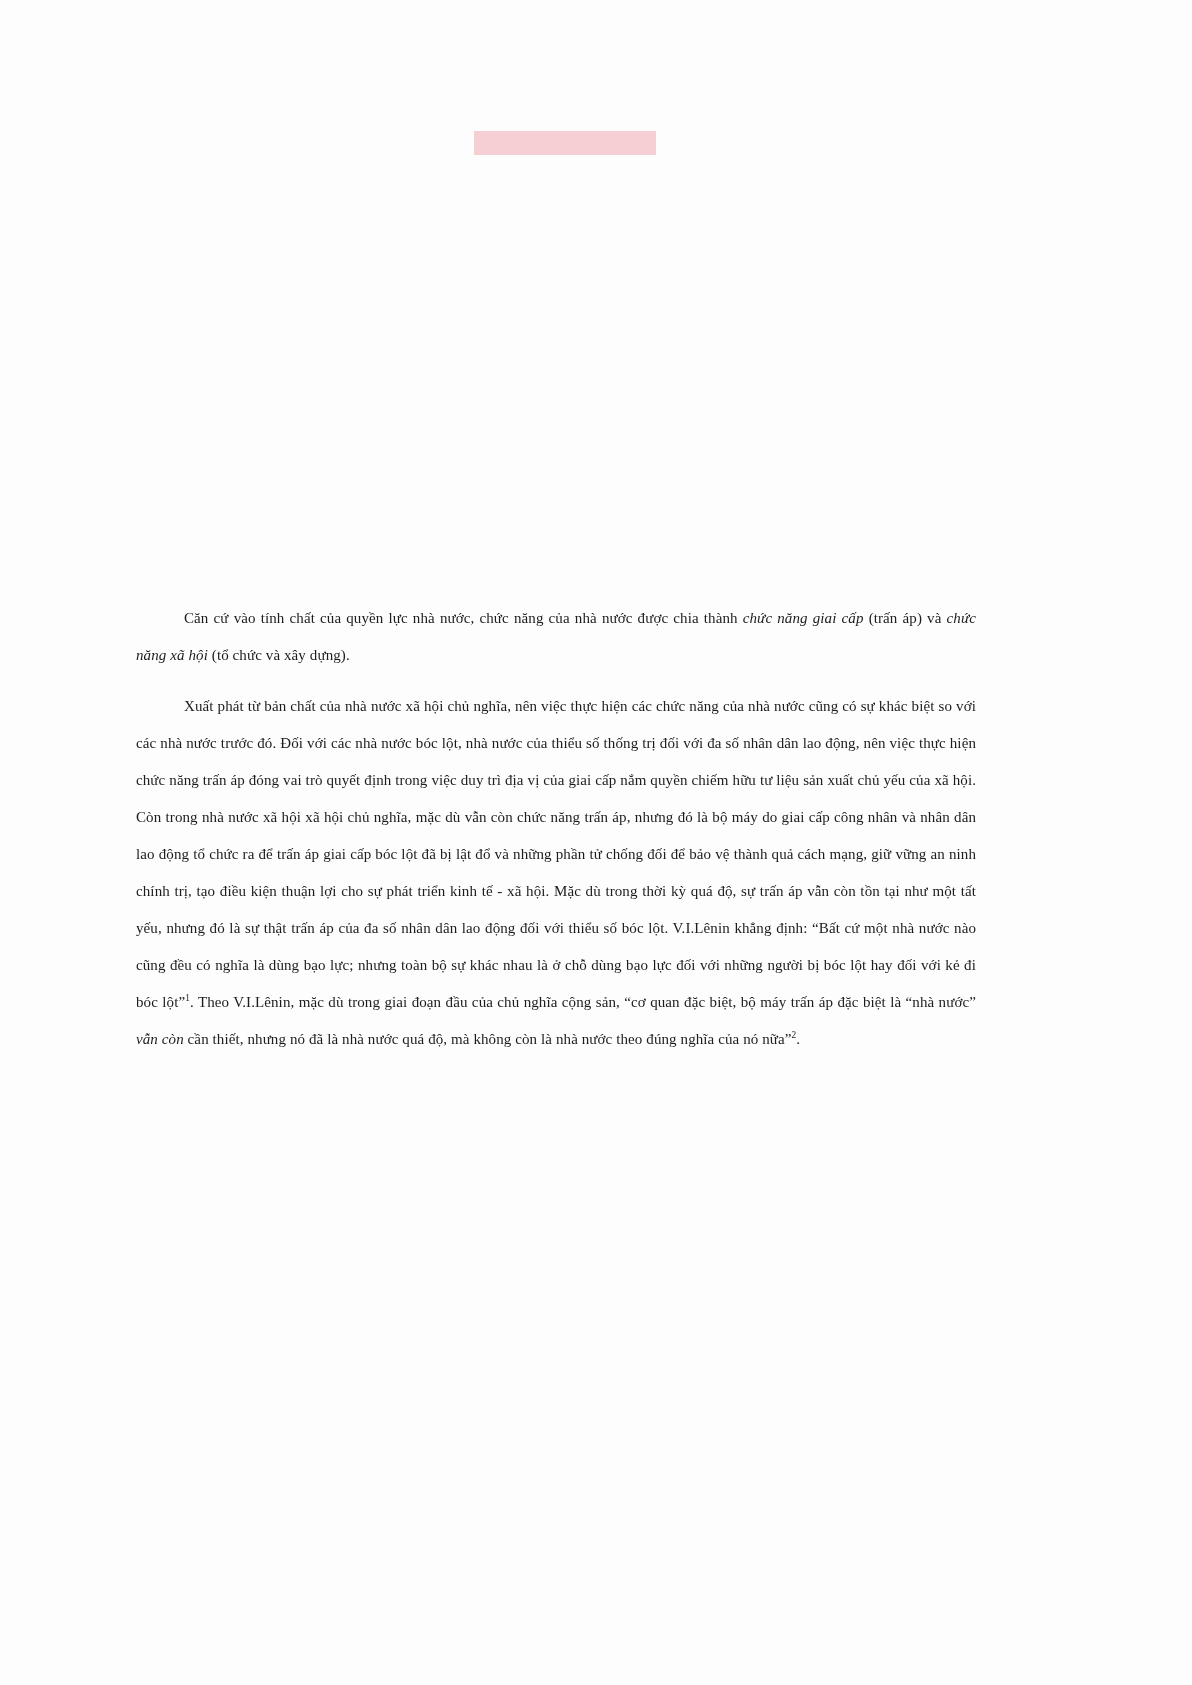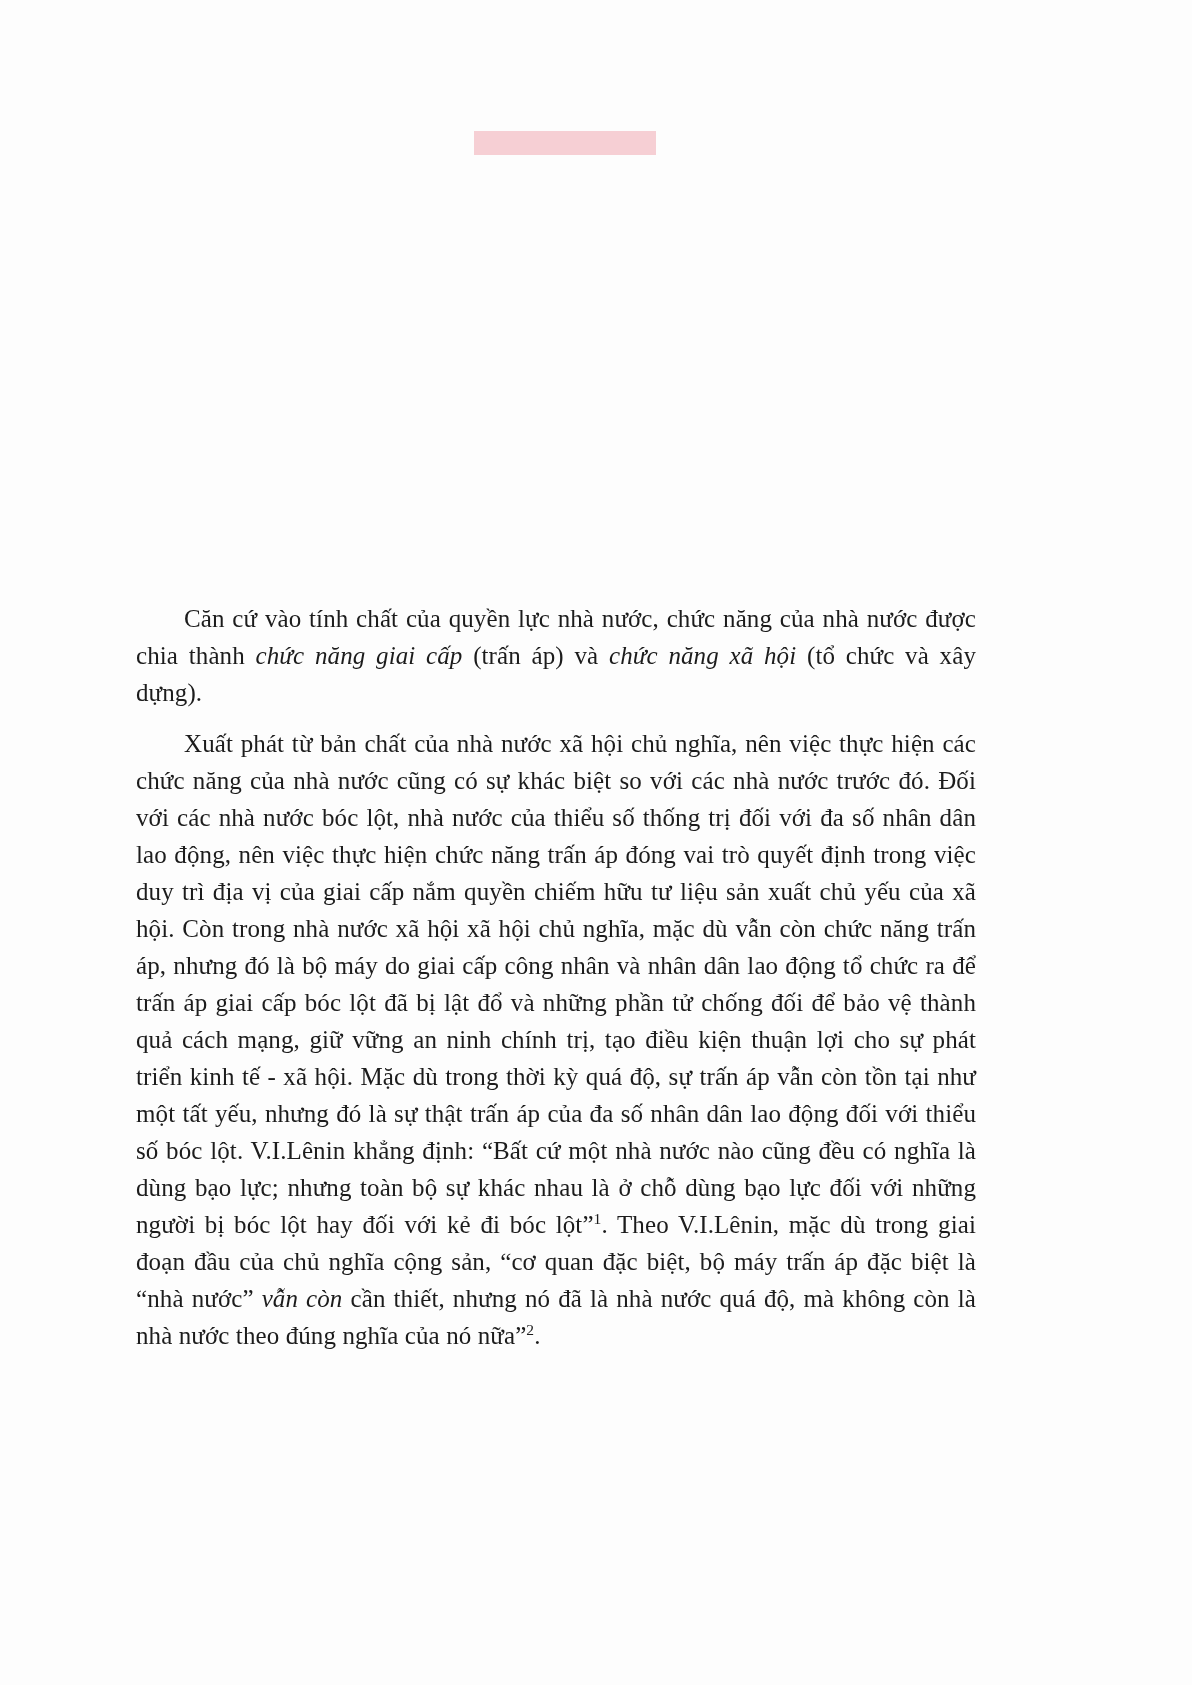--- a/index.html
+++ b/index.html
@@ -39,21 +39,21 @@
     position: absolute;
     left: 136px;
     top: 600px;
     width: 840px;
   }
 
   .para {
     margin: 0 0 8px 0;
     text-align: justify;
     text-justify: inter-word;
-    font-size: 25px;
+    font-size: 15px;
     line-height: 37px;
     letter-spacing: 0.1px;
     color: #1c1c1c;
   }
 
   .para.first {
     margin-bottom: 14px;
   }
 
   .para .indent {

